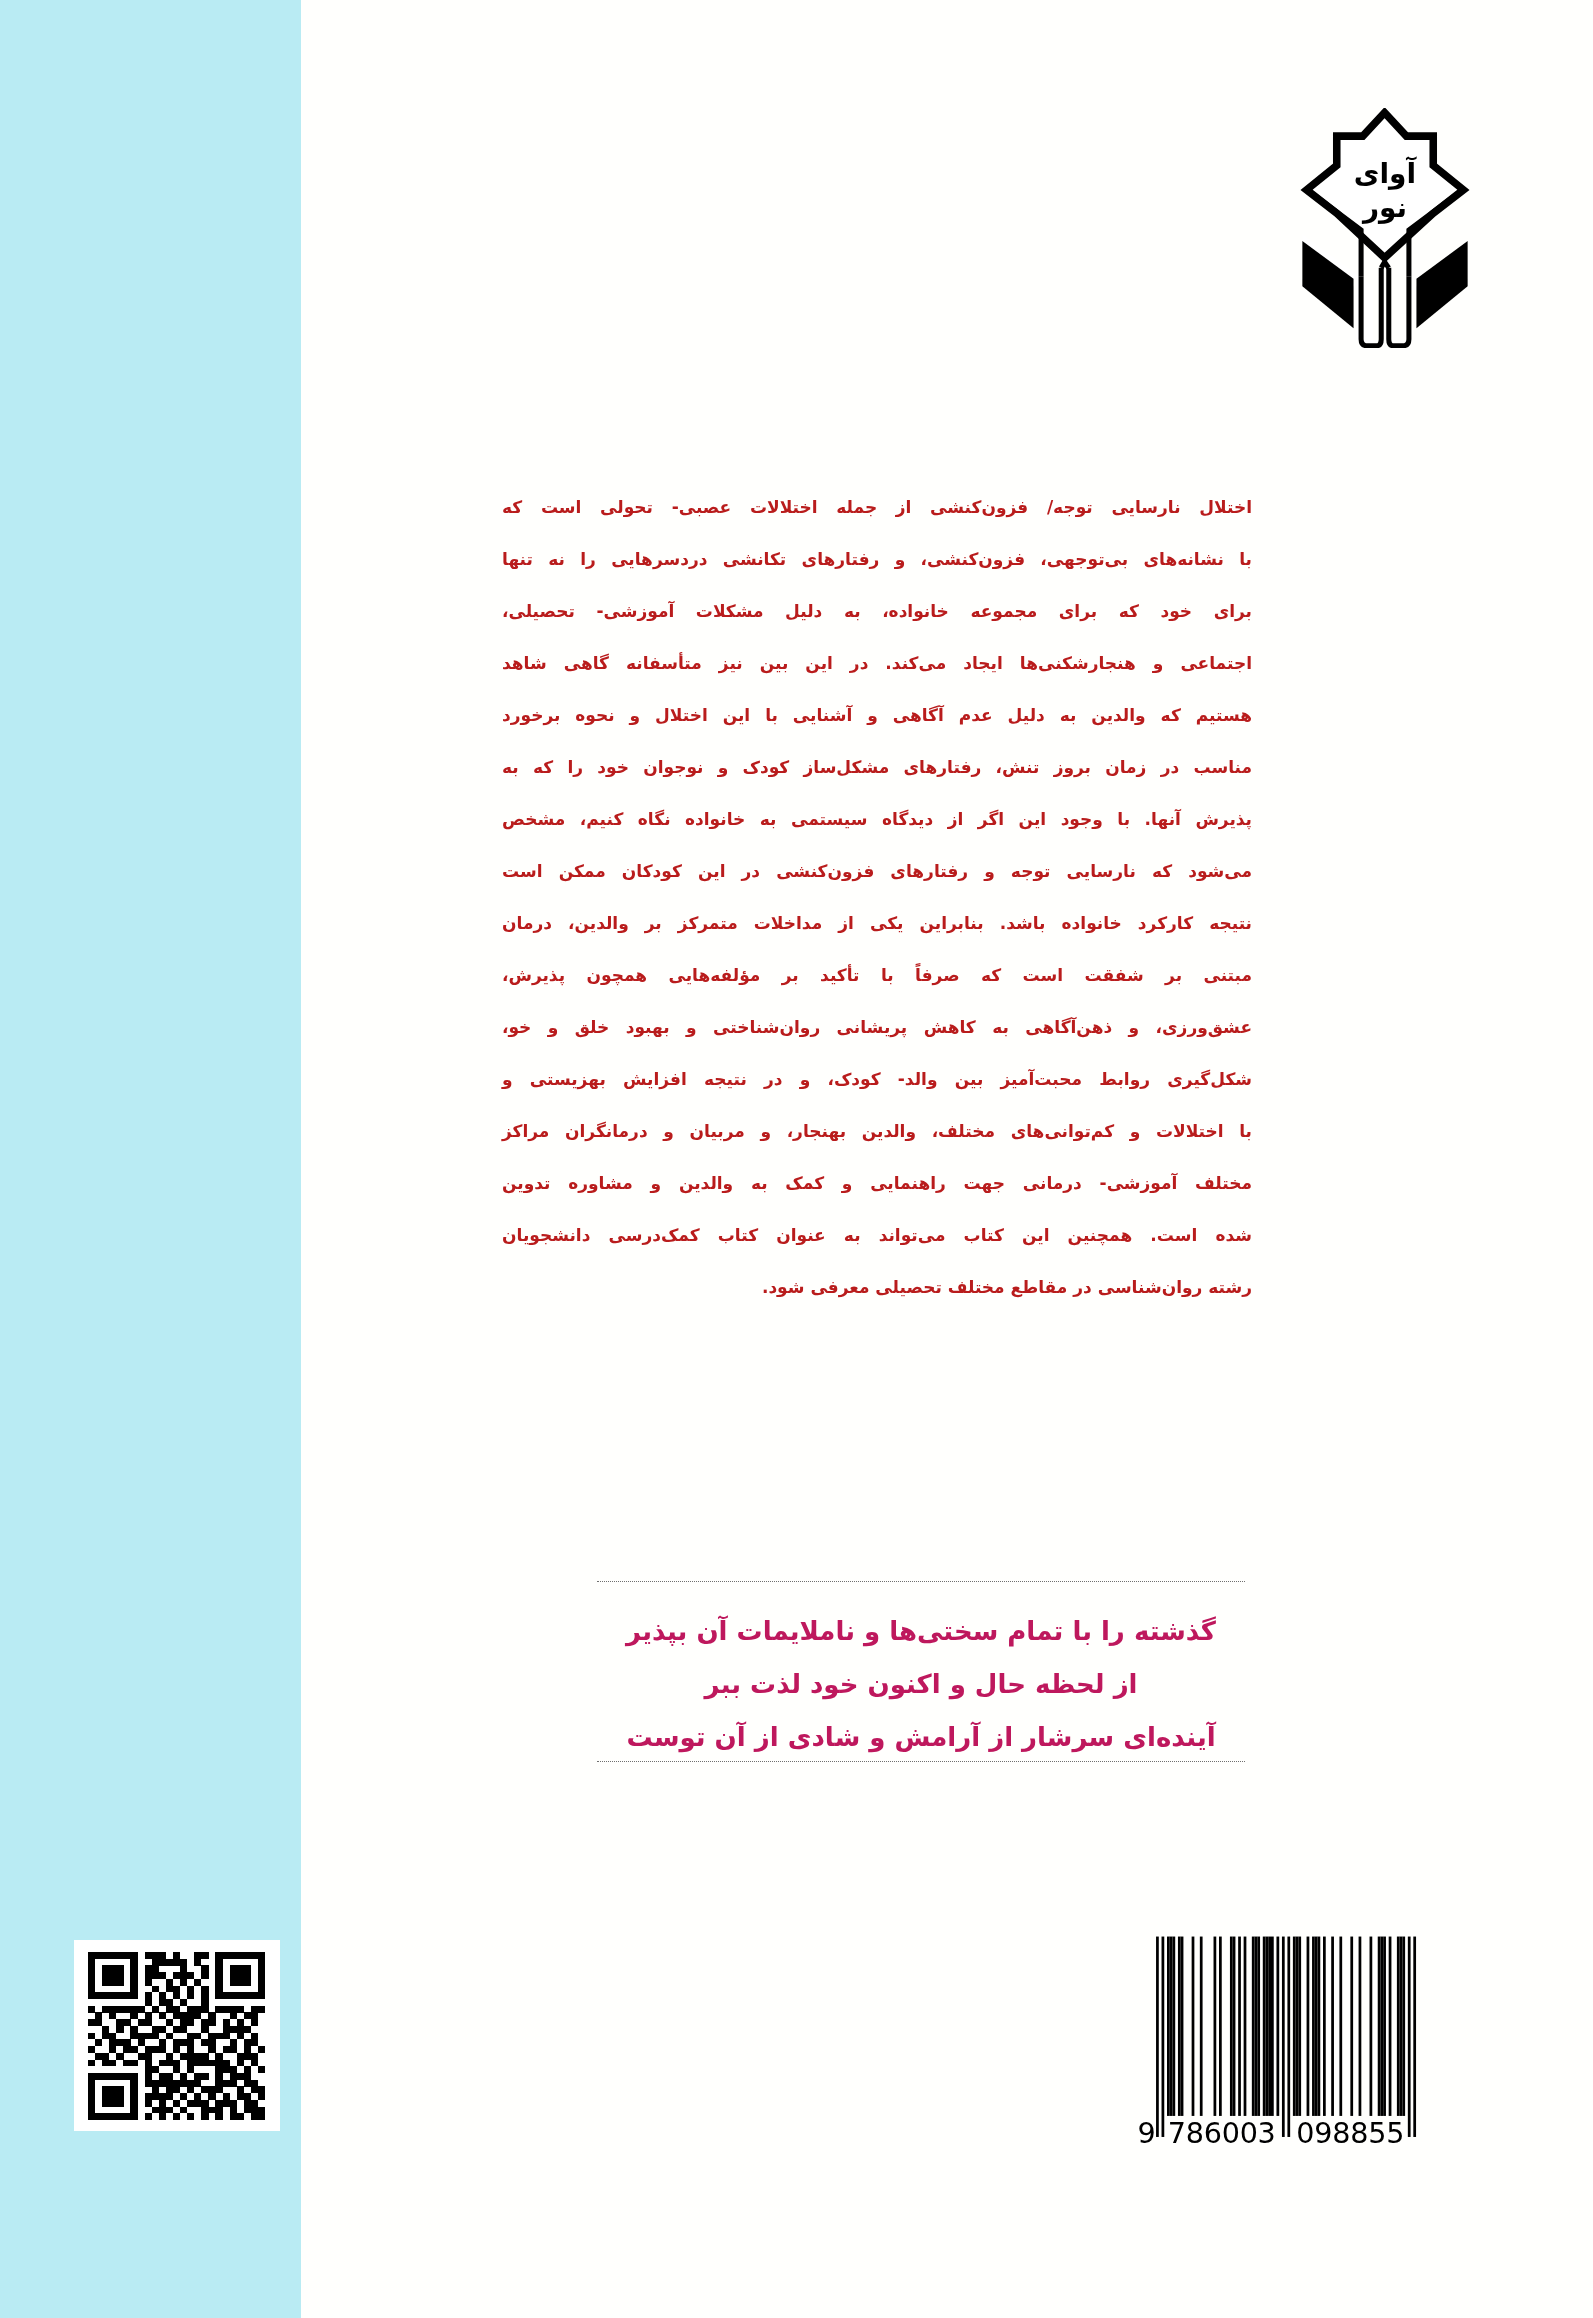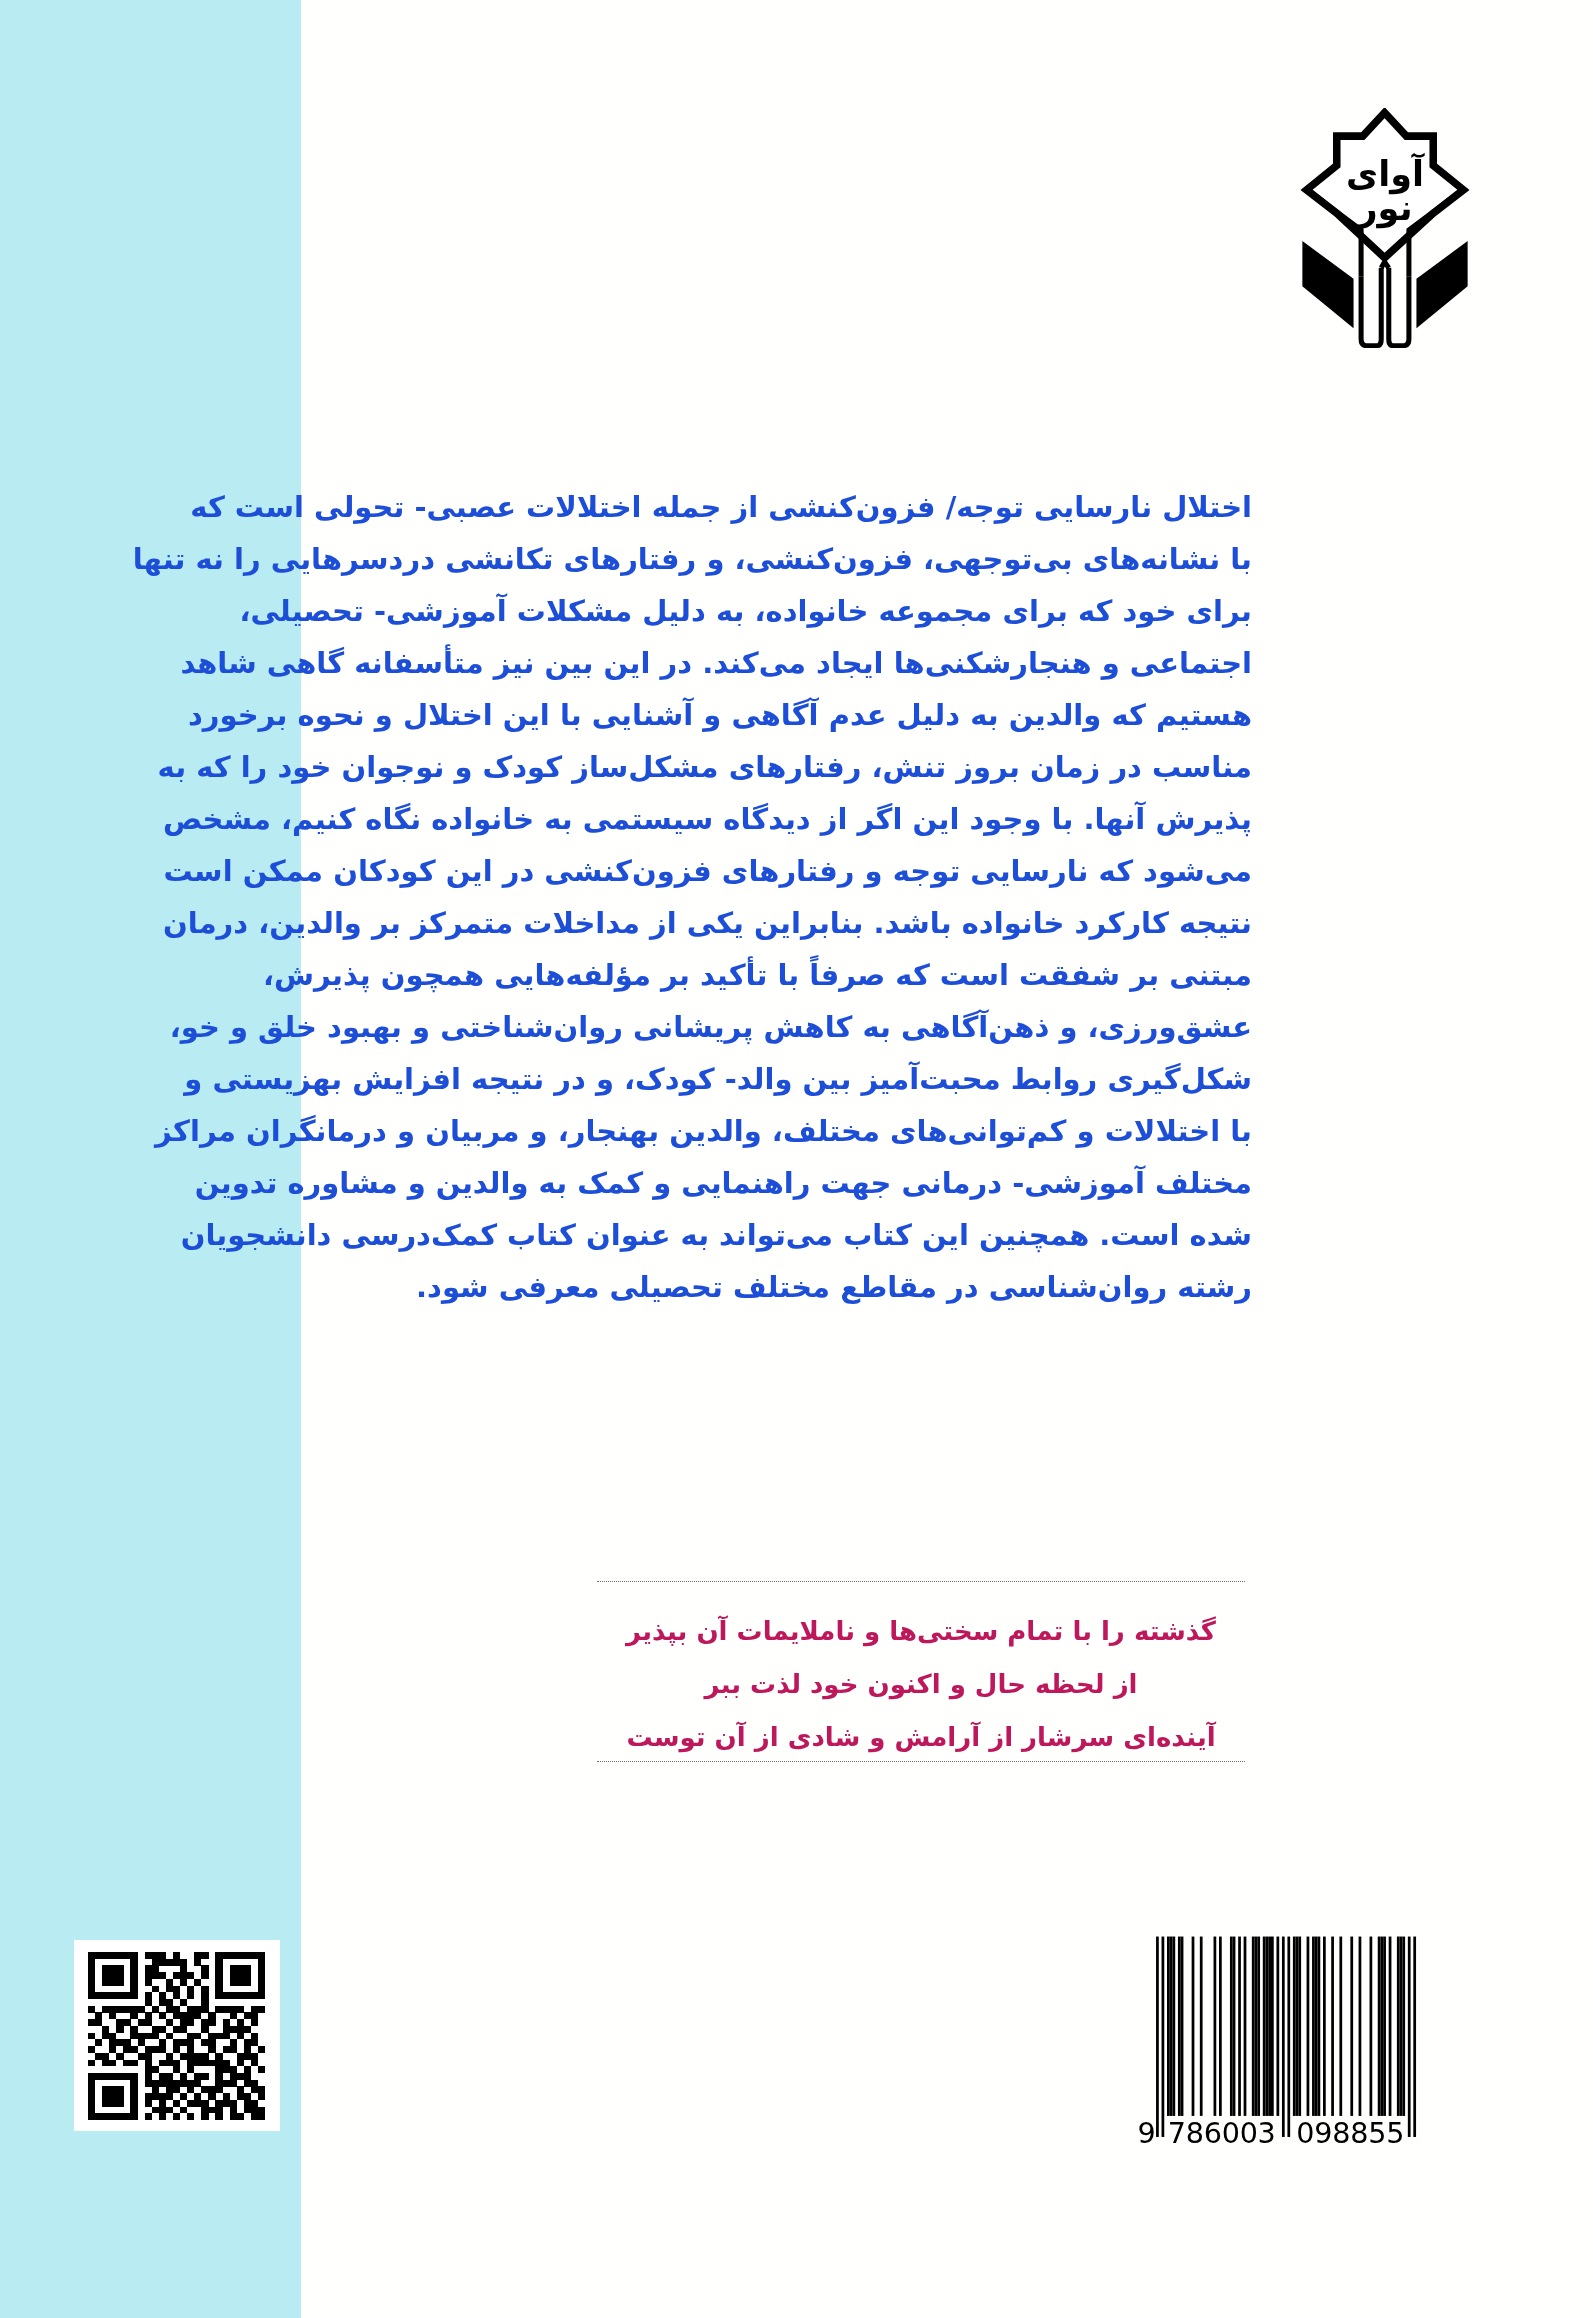--- a/index.html
+++ b/index.html
@@ -1,21 +1,21 @@
 <!DOCTYPE html>
 <html style="font-size:13.5px"><head>
 <meta charset="utf-8">
 <style>
   html,body{margin:0;padding:0;}
   body{width:1594px;height:2319px;position:relative;overflow:hidden;background:#fffffd;font-family:"DejaVu Sans",sans-serif;}
   .blue-strip{position:absolute;left:0;top:0;width:301px;height:2319px;background:#b9ebf3;}
   .logo{position:absolute;left:1299px;top:108px;width:172px;height:240px;}
   .logo svg{width:100%;height:100%;display:block;}
-  .logo-text{position:absolute;left:0;top:49px;width:172px;text-align:center;direction:rtl;font-weight:bold;font-family:"DejaVu Sans",sans-serif;color:#000;line-height:34px;font-size:35px;}
-  .body-text{position:absolute;left:502px;top:481px;width:750px;direction:rtl;text-align:justify;text-align-last:right;font-family:"DejaVu Sans",sans-serif;font-weight:bold;font-size:29px;line-height:52px;color:#1d4ed8;}
+  .logo-text{position:absolute;left:0;top:49px;width:172px;text-align:center;direction:rtl;font-weight:bold;font-family:"DejaVu Sans",sans-serif;color:#000;line-height:34px;font-size:28px;}
+  .body-text{position:absolute;left:502px;top:481px;width:750px;direction:rtl;text-align:justify;text-align-last:right;font-family:"DejaVu Sans",sans-serif;font-weight:bold;font-size:17px;line-height:52px;color:#b91c1c;}
   .body-text .line{display:block;white-space:nowrap;text-align:justify;text-align-last:justify;height:52px;overflow:visible;}
   .body-text .line.last{text-align-last:right;}
   .quote{position:absolute;left:597px;top:1581px;width:648px;height:182px;}
   .quote .rule{position:absolute;left:0;width:648px;height:0;border-top:1.7px dotted #6f6f6f;}
   .quote .rule.top{top:0;}
   .quote .rule.bottom{top:180px;}
   .quote .lines{position:absolute;left:0;top:23.5px;width:648px;direction:rtl;text-align:center;font-weight:bold;font-size:26px;line-height:53px;color:#be185d;}
   .quote .lines span{display:block;}
   .barcode{position:absolute;left:1119px;top:1934px;width:320px;height:219px;}
   .barcode svg{display:block;}

